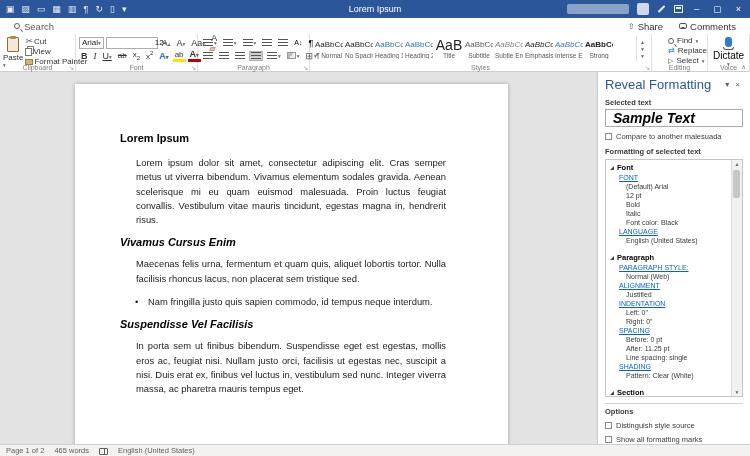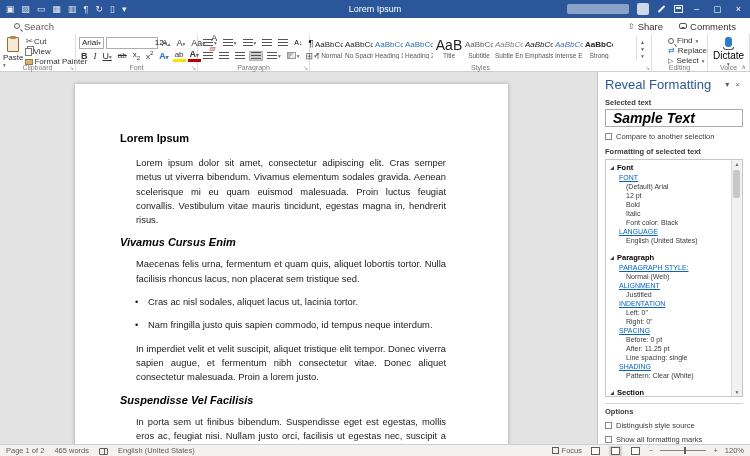--- a/index.html
+++ b/index.html
@@ -385,43 +385,41 @@
   </div>
 
   <div class="docarea">
     <div class="page">
       <div class="doc">
         <h1>Lorem Ipsum</h1>
         <p>Lorem ipsum dolor sit amet, consectetur adipiscing elit. Cras semper metus ut viverra bibendum. Vivamus elementum sodales gravida. Aenean scelerisque mi eu quam euismod malesuada. Proin luctus feugiat convallis. Vestibulum vitae mauris tincidunt, egestas magna in, hendrerit risus.</p>
         <h2>Vivamus Cursus Enim</h2>
         <p>Maecenas felis urna, fermentum et quam quis, aliquet lobortis tortor. Nulla facilisis rhoncus lacus, non placerat sem tristique sed.</p>
         <ul>
-          <li>Cras ac nisl sodales, aliquet lacus ut, lacinia tortor.</li>
           <li>Nam fringilla justo quis sapien commodo, id tempus neque interdum.</li>
         </ul>
-        <p>In imperdiet velit et velit suscipit, aliquet tristique elit tempor. Donec viverra sapien augue, et fermentum nibh consectetur vitae. Donec aliquet consectetur malesuada. Proin a lorem justo.</p>
         <h2>Suspendisse Vel Facilisis</h2>
         <p>In porta sem ut finibus bibendum. Suspendisse eget est egestas, mollis eros ac, feugiat nisi. Nullam justo orci, facilisis ut egestas nec, suscipit a nisi. Duis erat ex, finibus vel luctus in, vestibulum sed nunc. Integer viverra massa, ac pharetra mauris tempus eget.</p>
       </div>
     </div>
   </div>
 
   <div class="panel">
     <div class="panel-head">
       <div class="panel-title">Reveal Formatting</div>
       <span class="ctl">▾</span>
       <span class="ctl">×</span>
     </div>
     <div class="p-sec-lbl">Selected text</div>
     <div class="sample-box">
       <span class="sample-txt">Sample Text</span>
     </div>
     <div class="chkrow">
       <span class="chk"></span>
-      <span>Compare to another selection</span>
+      <span>Compare to another malesuada</span>
     </div>
     <div class="p-sec-lbl">Formatting of selected text</div>
     <div class="treebox">
       <div id="tree-content">
           <div class="tree-sec"><span class="tree-tri"></span>Font</div>
           <div class="tree-link">FONT</div>
           <div class="tree-val">(Default) Arial</div>
           <div class="tree-val">12 pt</div>
           <div class="tree-val">Bold</div>
           <div class="tree-val">Italic</div>
@@ -465,36 +463,15 @@
     </div>
   </div>
 
   <div class="statusbar">
     <div class="sb-left">
       <span>Page 1 of 2</span>
       <span>465 words</span>
       <span class="book-ic"></span>
       <span>English (United States)</span>
     </div>
-    <div class="sb-right">
-      <span style="display:flex;align-items:center;gap:3px;">
-        <span class="focus-box"></span>
-        <span>Focus</span>
-      </span>
-      <span class="view-btn">
-          <span class="view-ic"></span>
-        </span>
-      <span class="view-btn active">
-          <span class="view-ic"></span>
-        </span>
-      <span class="view-btn">
-          <span class="view-ic"></span>
-        </span>
-      <span>−</span>
-      <span class="zoom-track">
-          <span class="zoom-thumb"></span>
-        </span>
-      <span>+</span>
-      <span>120%</span>
-    </div>
   </div>
 
 </div>
 
 </body></html>

